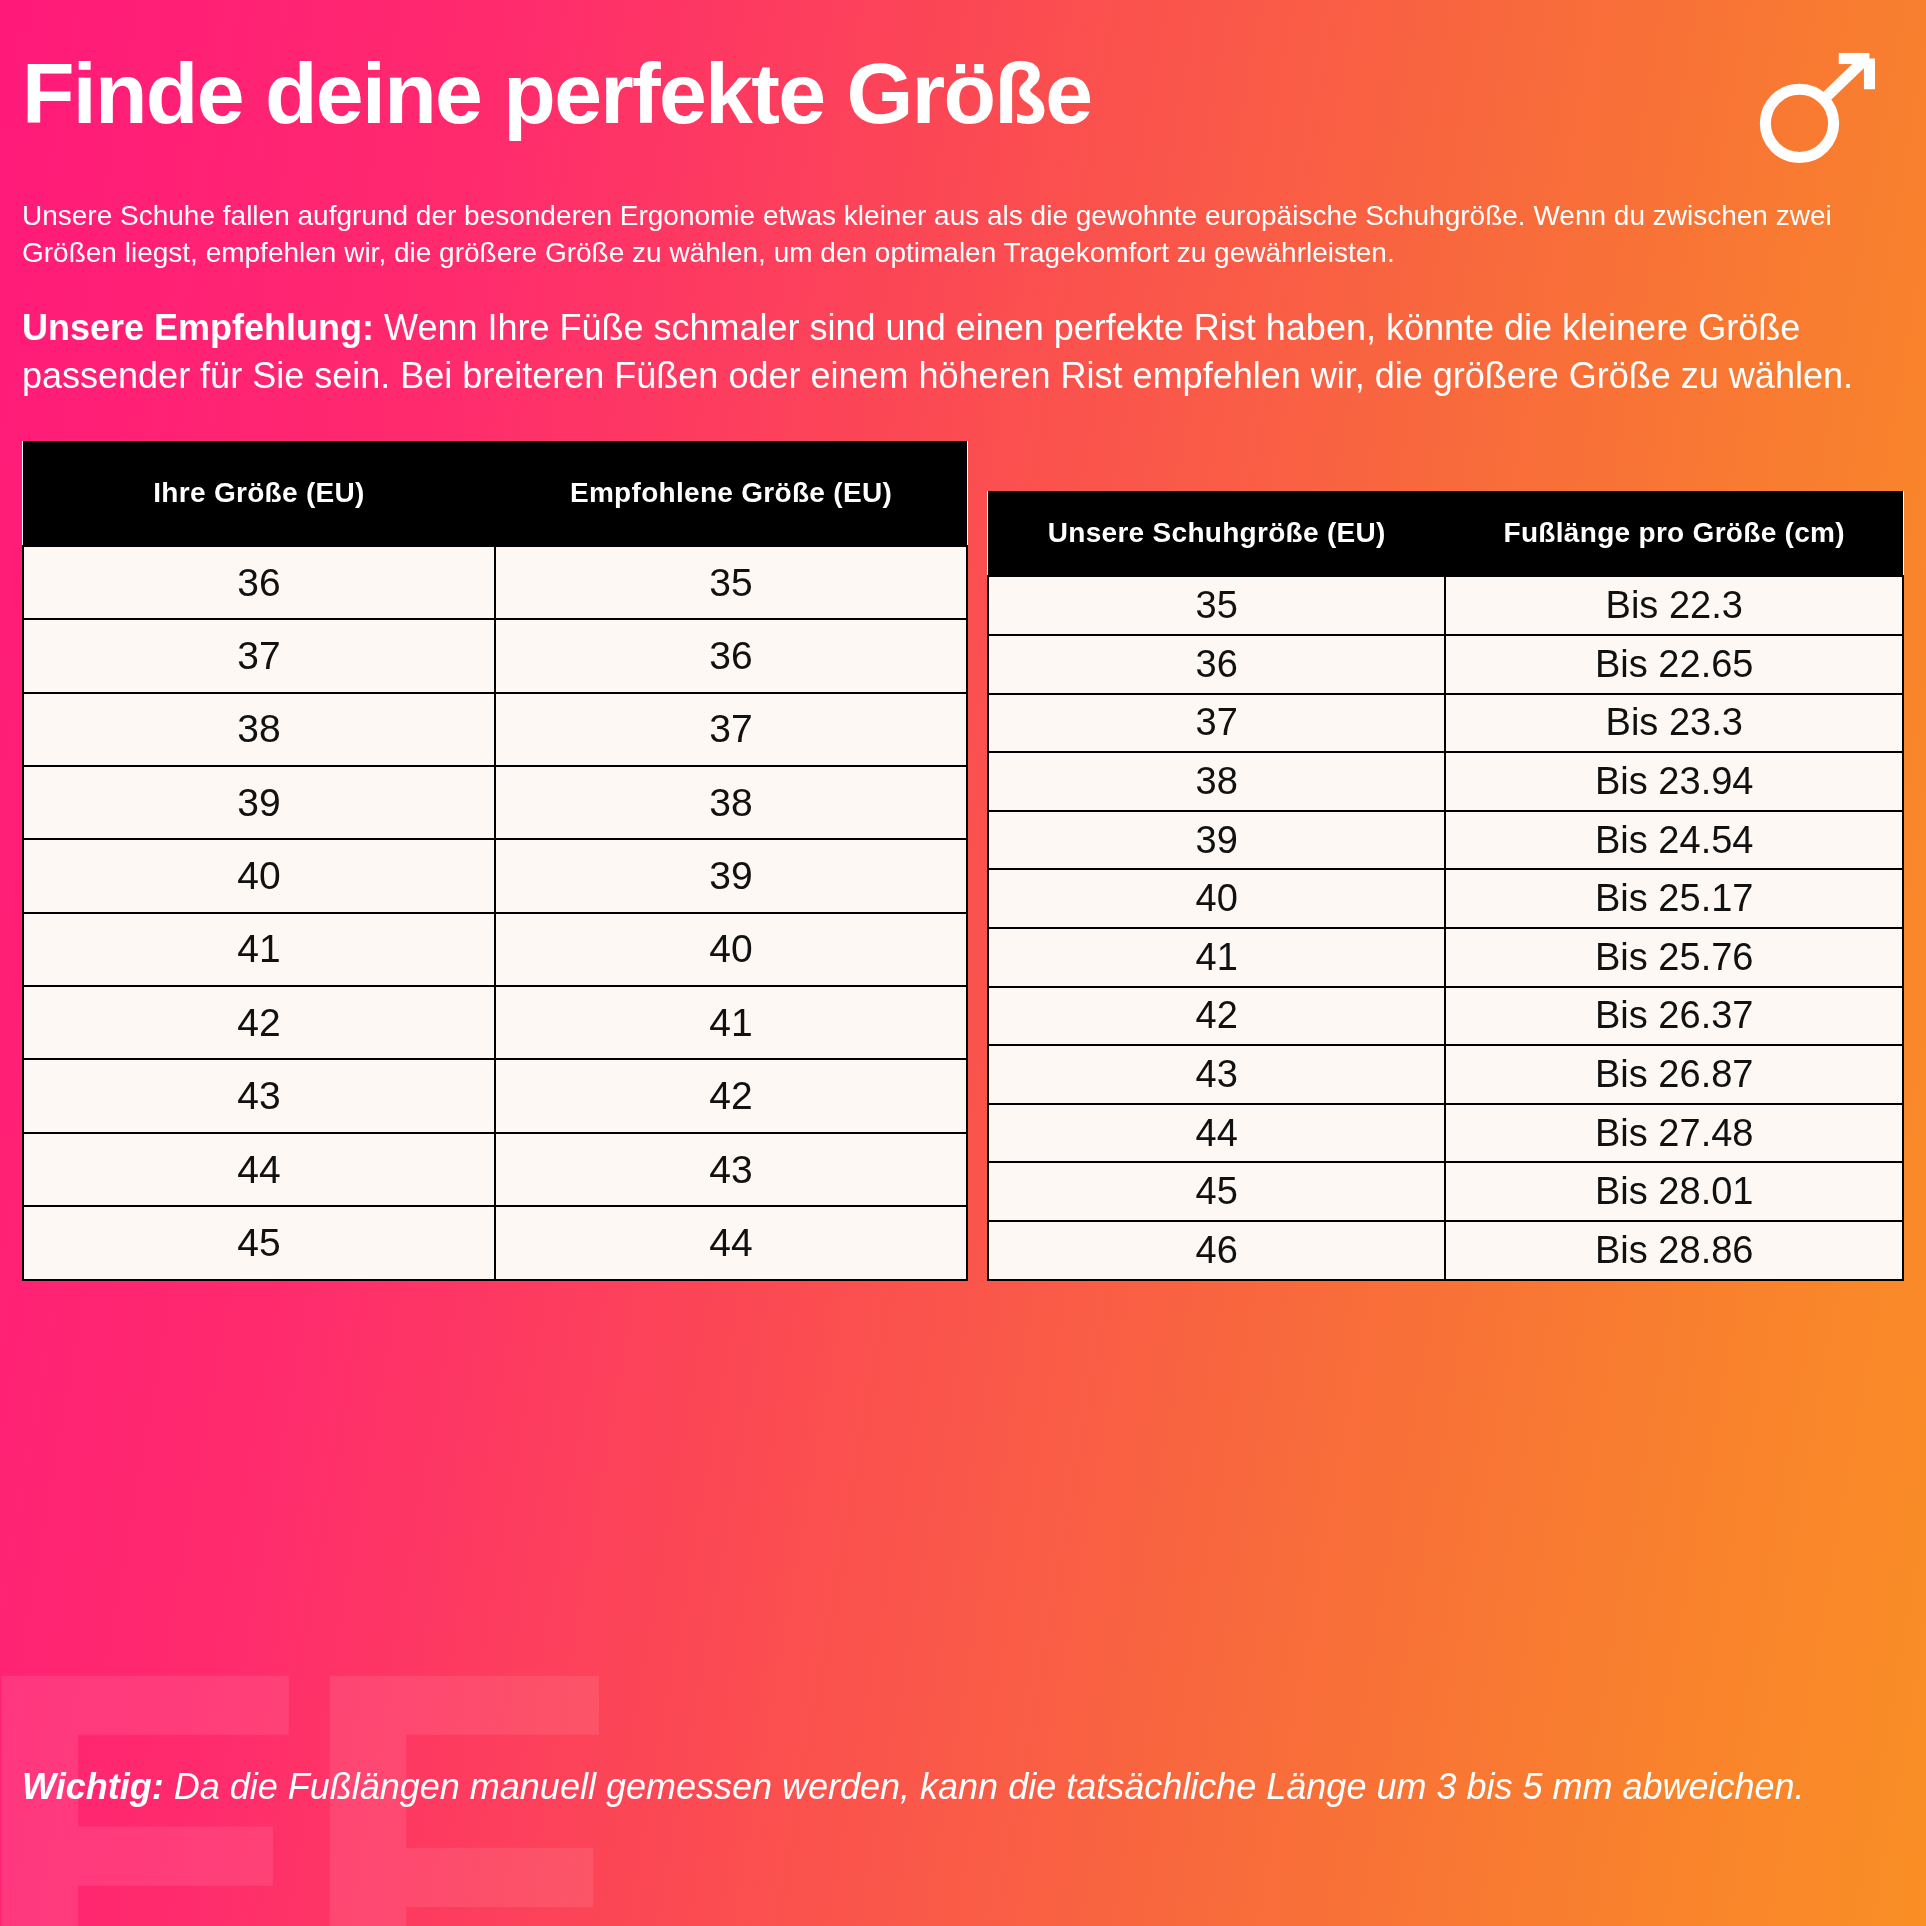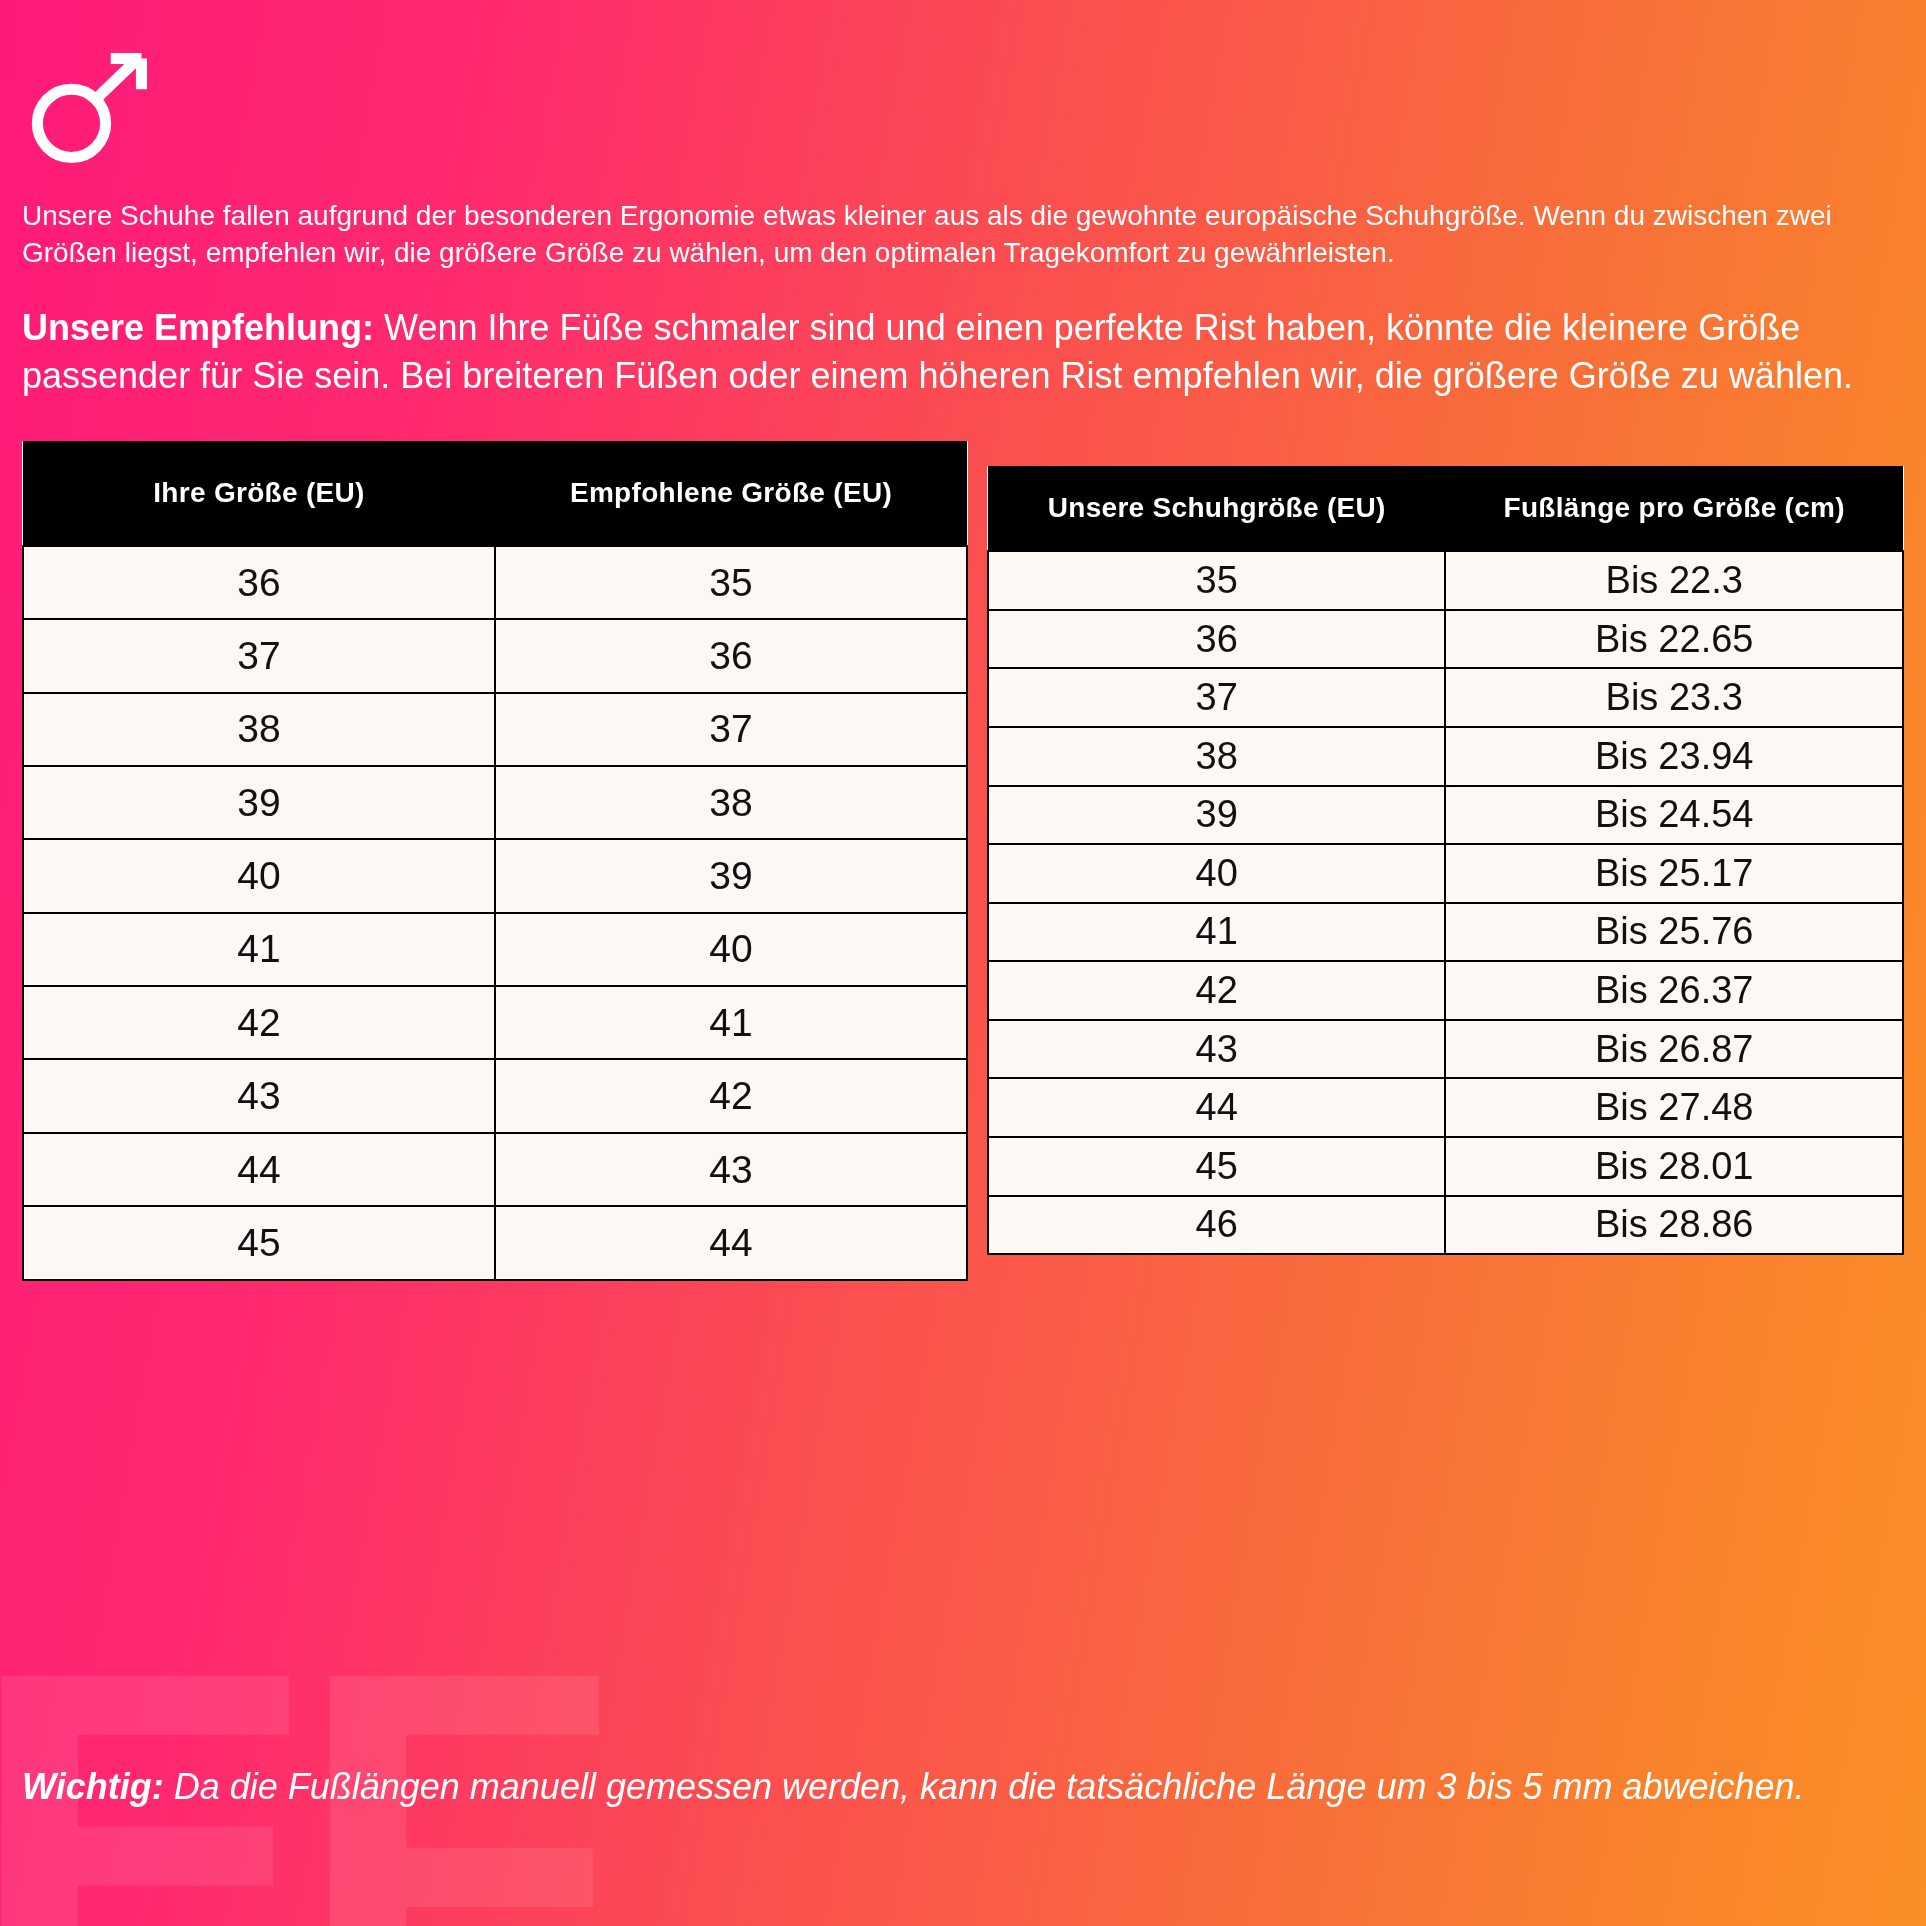--- a/index.html
+++ b/index.html
@@ -78,21 +78,21 @@
   }
 
   .recommend b, .important b {
     font-weight: 700;
   }
 
   .tables {
     display: flex;
     gap: 19px;
     margin-top: 41px;
-    align-items: center;
+    align-items: flex-end;
   }
 
   table.sizetable {
     border-collapse: collapse;
     table-layout: fixed;
     background: #fdf8f3;
   }
 
   table.sizetable.left { width: 947px; }
   table.sizetable.right { width: 918px; }
@@ -142,20 +142,21 @@
   }
 </style>
 </head>
 <body>
 
 <div class="watermark">EF</div>
 
 <div class="page">
 
   <div class="header-row">
+    <h1 class="title">Finde deine perfekte Größe</h1>
     <div class="logo">
       <svg width="128" height="120" viewBox="0 0 150 140" aria-hidden="true">
         <circle cx="58" cy="88" r="40" fill="none" stroke="#ffffff" stroke-width="13"></circle>
         <line x1="86" y1="60" x2="136" y2="12" stroke="#ffffff" stroke-width="13" stroke-linecap="butt"></line>
         <line x1="104" y1="12" x2="140" y2="12" stroke="#ffffff" stroke-width="13"></line>
         <line x1="140" y1="12" x2="140" y2="48" stroke="#ffffff" stroke-width="13"></line>
       </svg>
     </div>
   </div>
 

